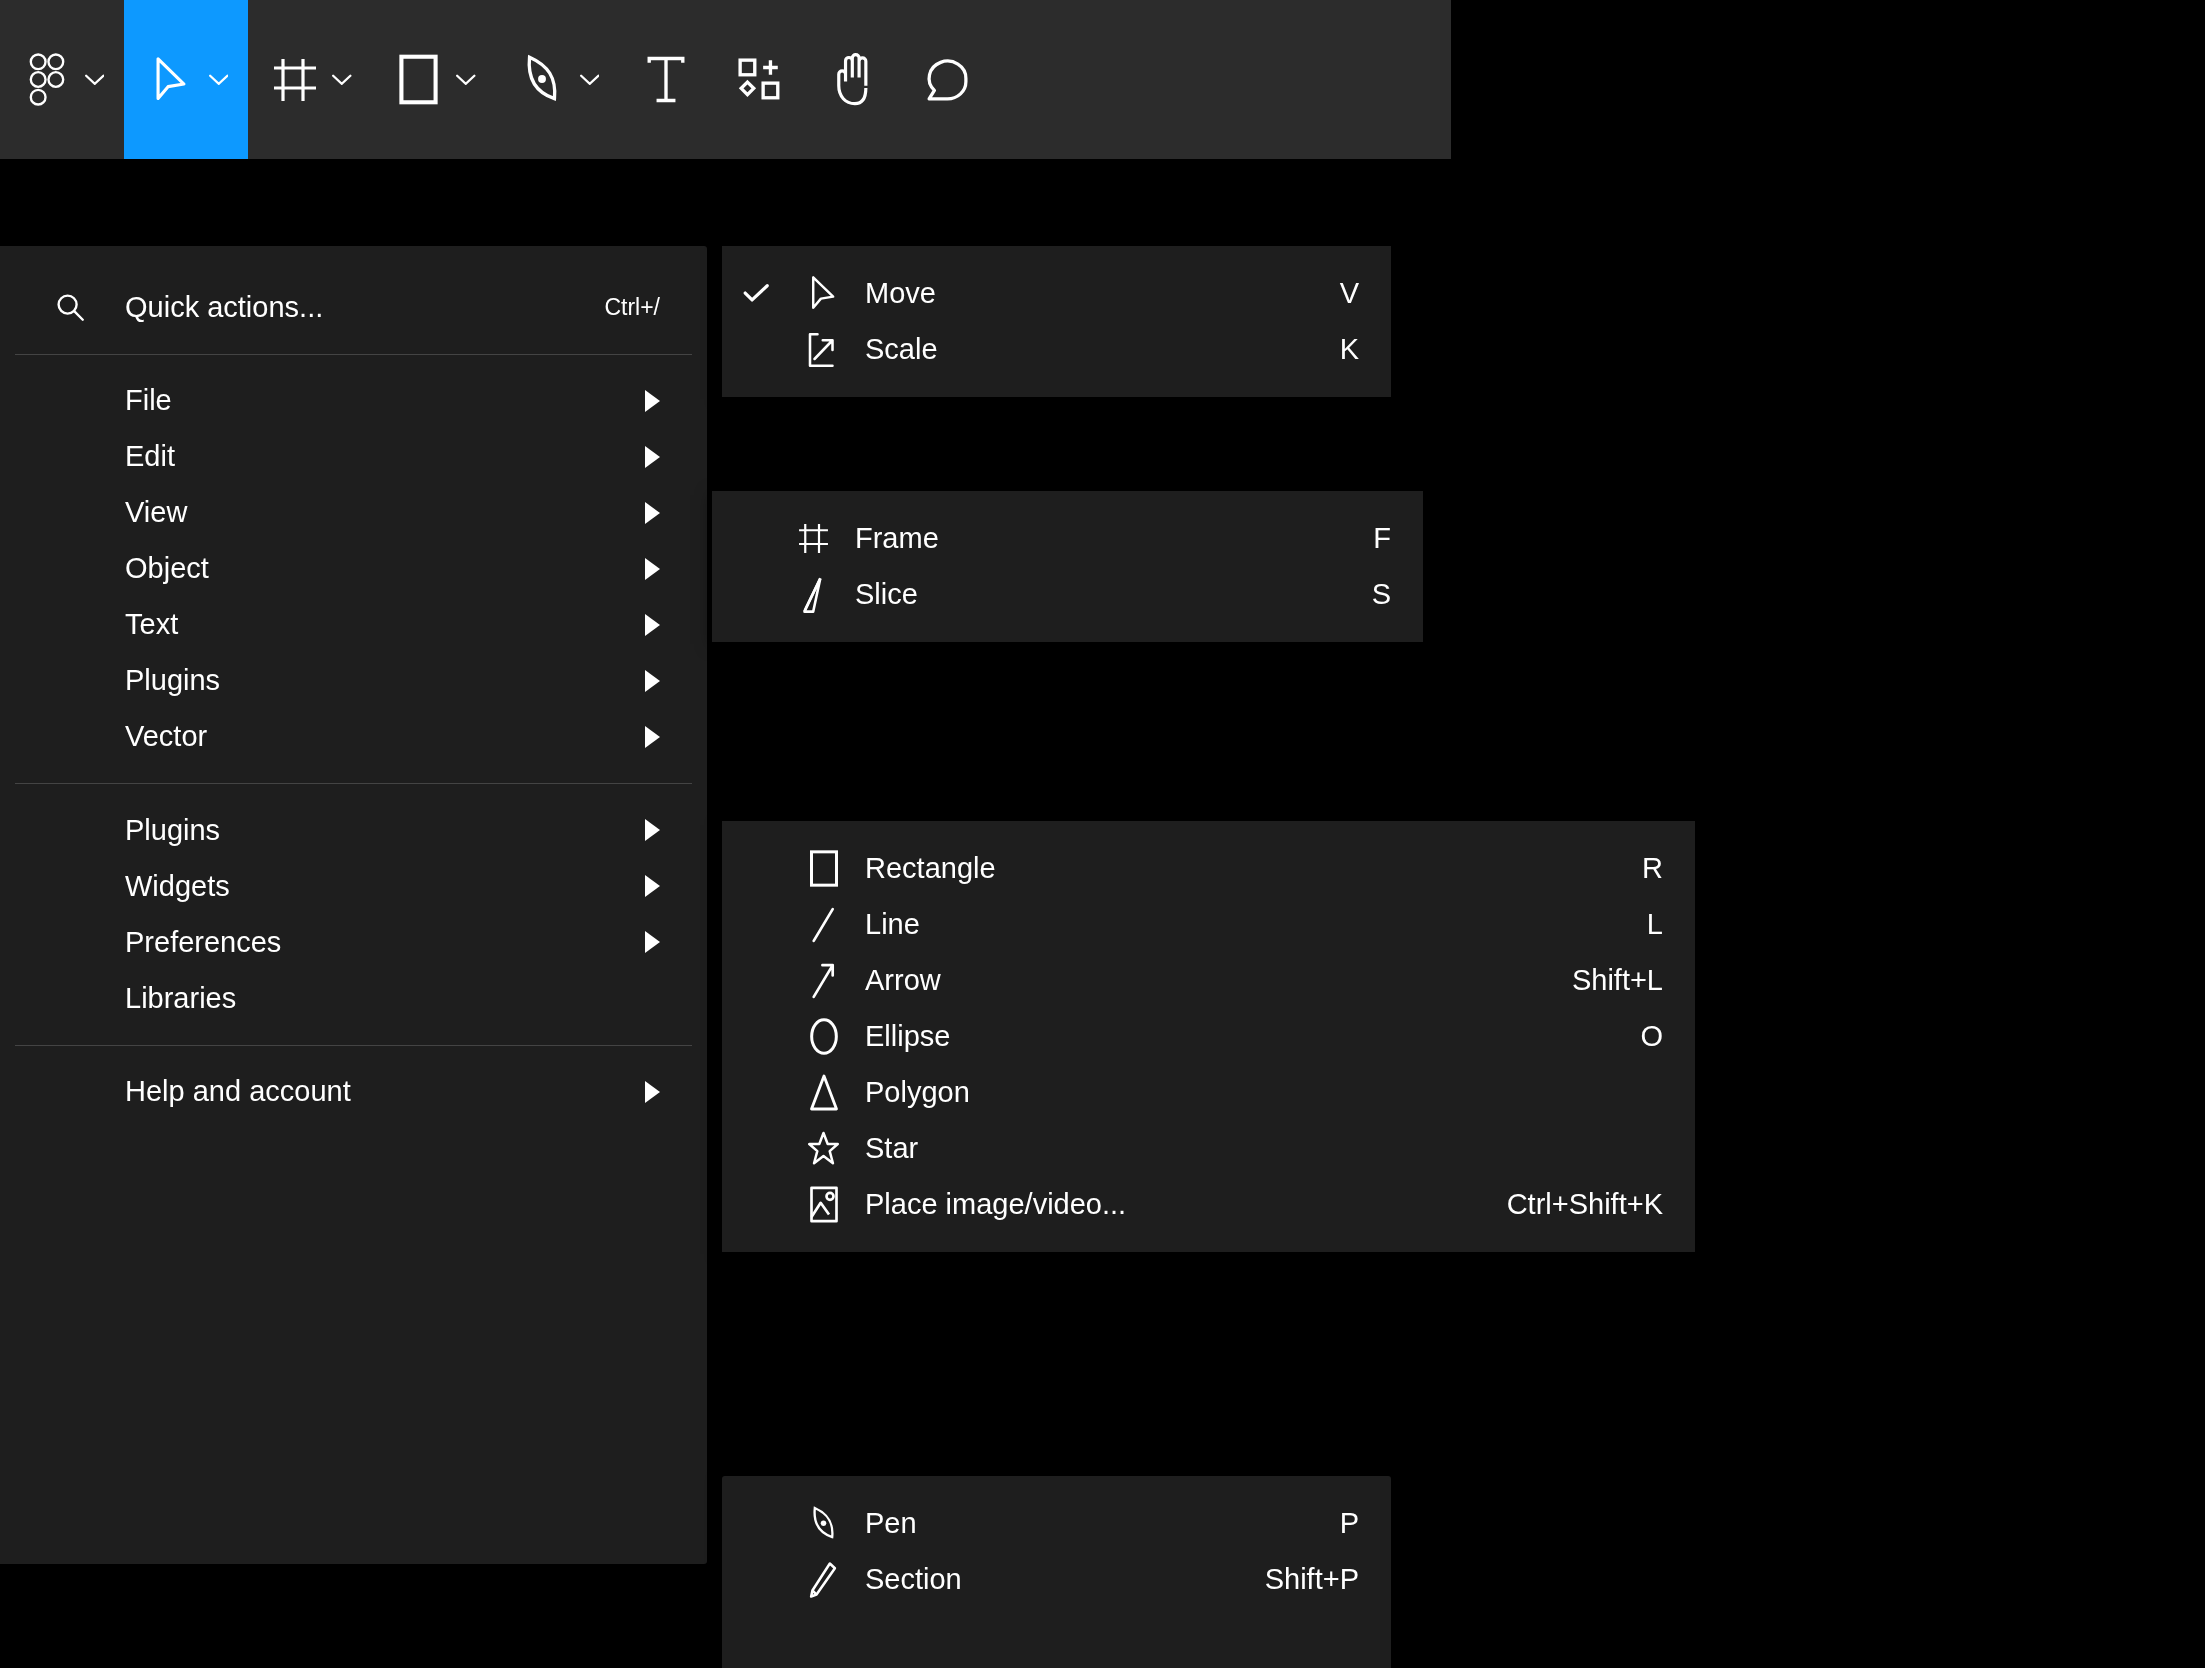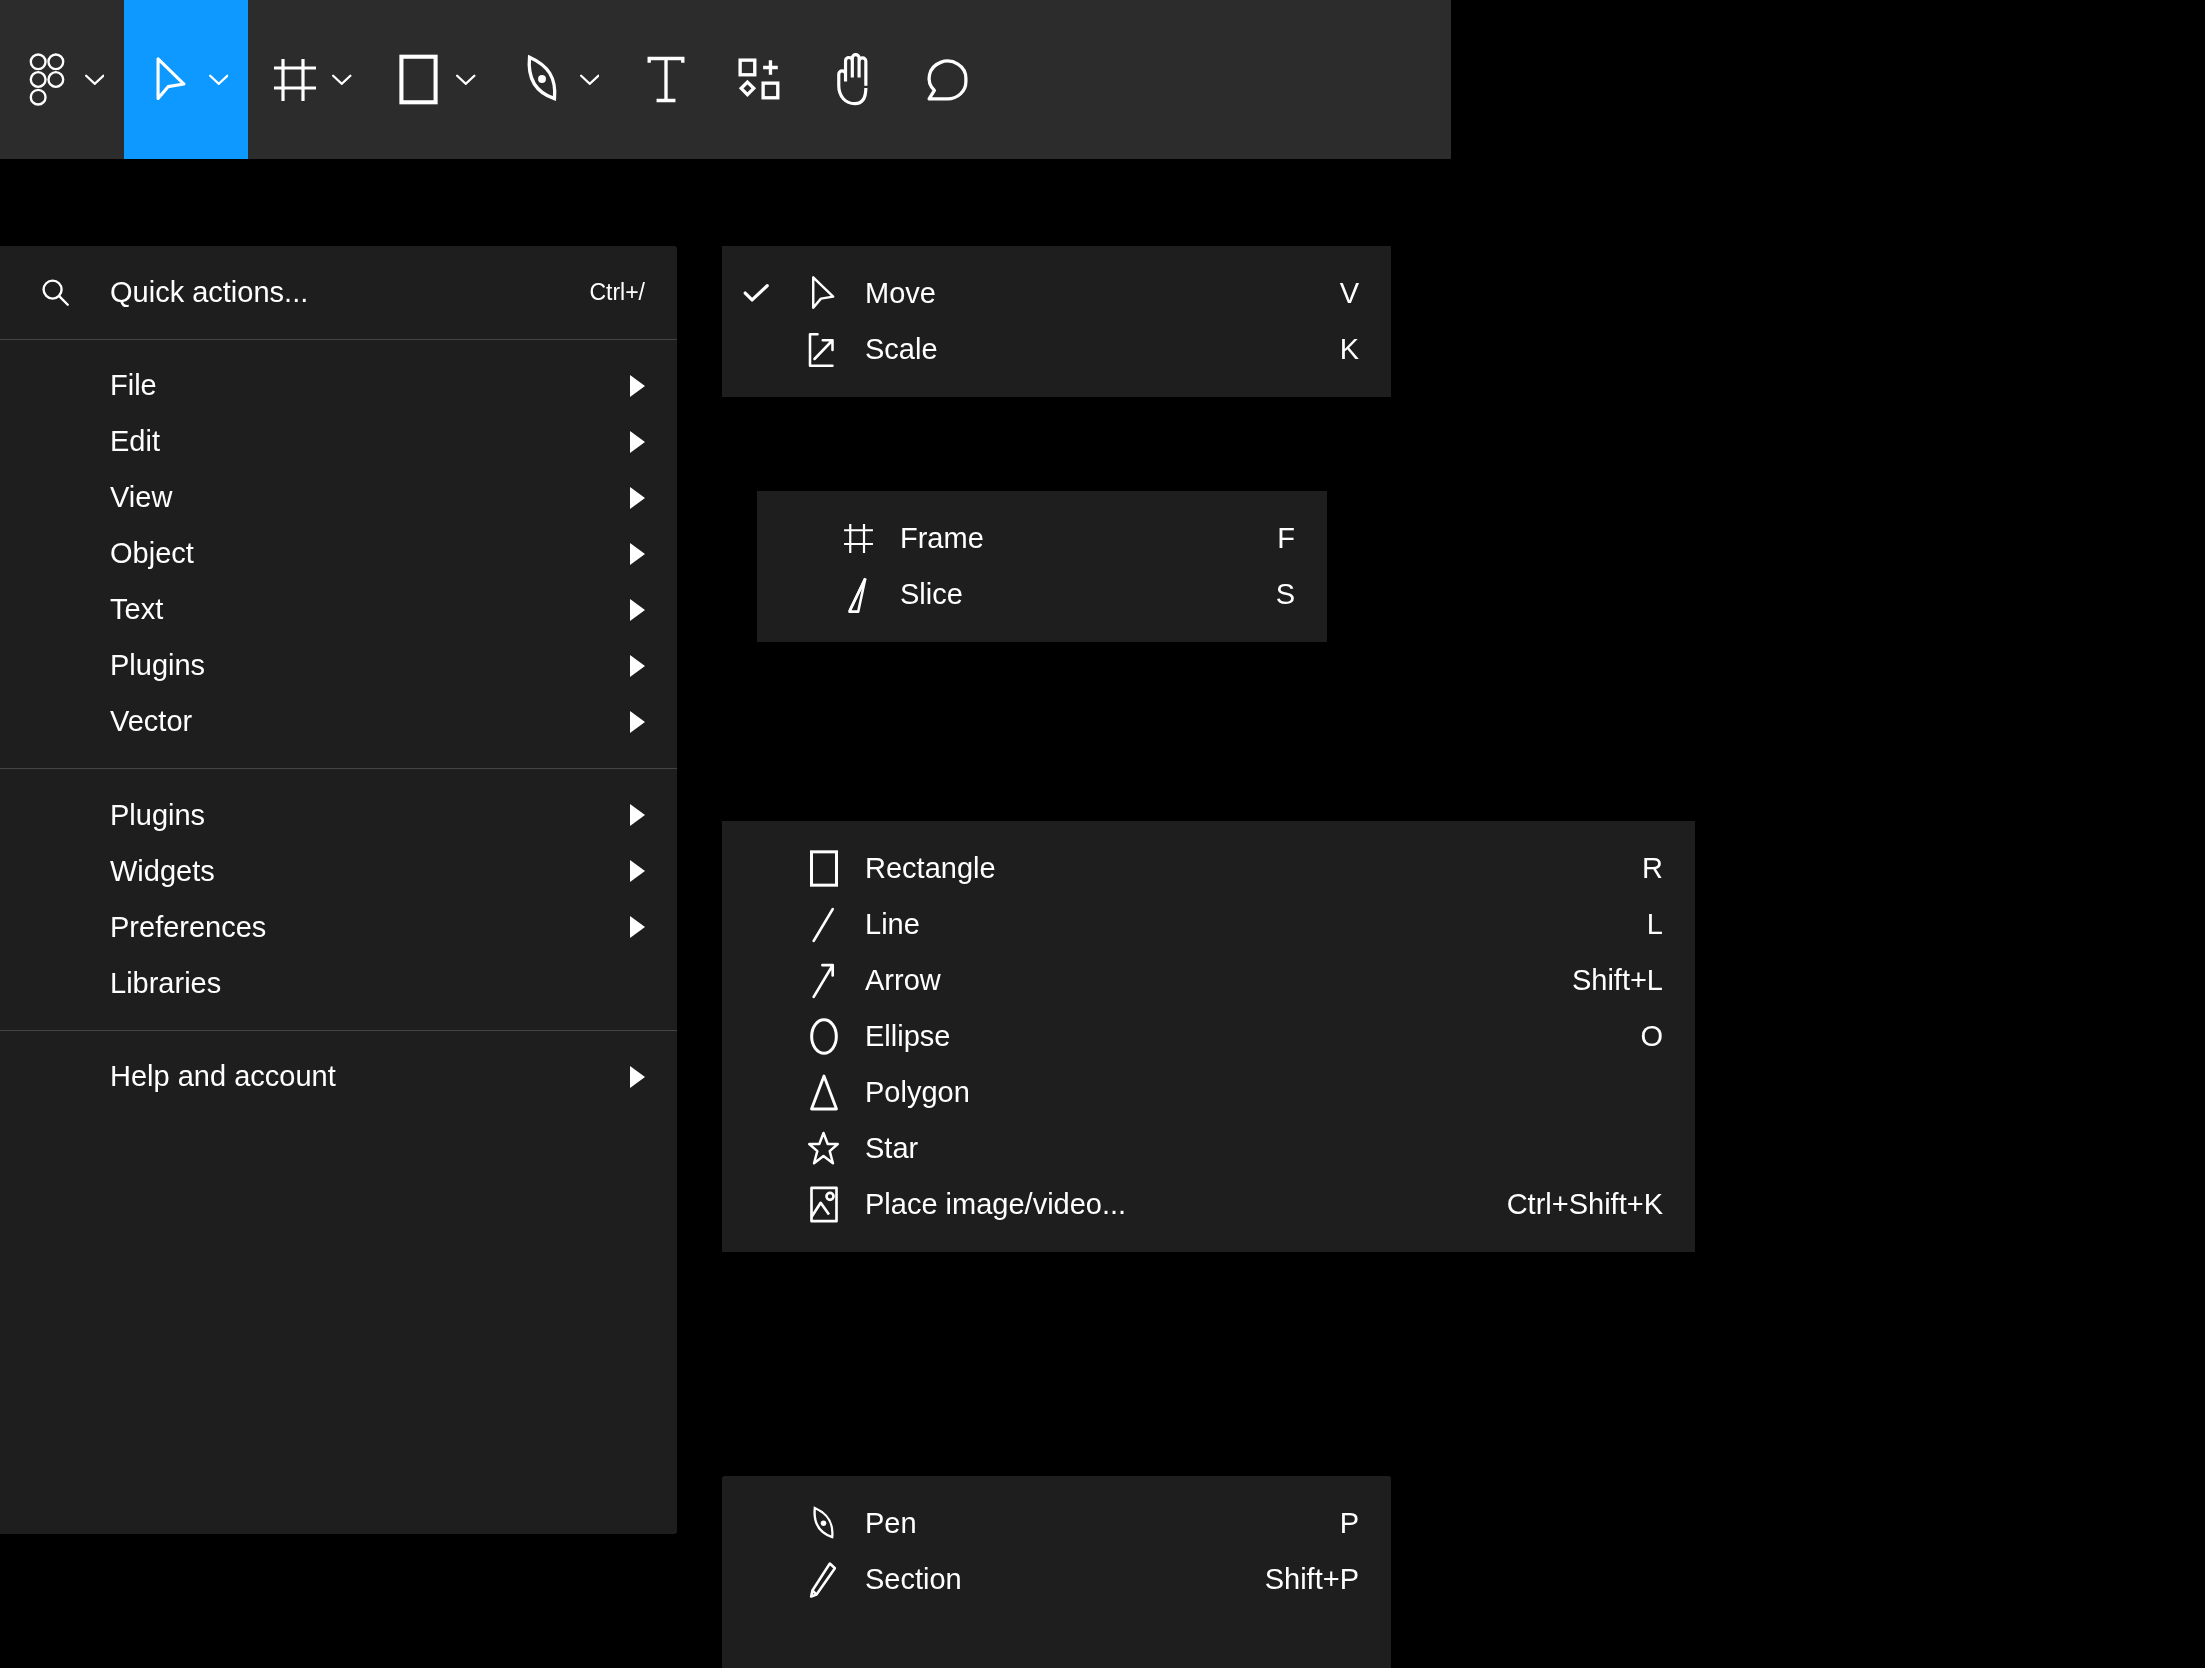--- a/index.html
+++ b/index.html
@@ -62,21 +62,21 @@
     box-shadow: 0 3.4px 15px rgba(0,0,0,0.55);
   }
 
   
   #main-menu {
     left: 0;
     top: 246px;
     width: 677px;
     height: 1288px;
     border-radius: 0 2.9px 2.9px 0;
-    padding: 0;
+    padding: 15px;
   }
   .menu-sep {
     height: 0.6px;
     background: #444444;
     margin: 0;
   }
   .sec { padding: 18.4px 0; }
   .mrow {
     display: flex;
     align-items: center;
@@ -108,21 +108,21 @@
   .arrow-r {
     margin-left: auto;
     width: 0; height: 0;
     border-top: 11px solid transparent;
     border-bottom: 11px solid transparent;
     border-left: 15px solid #ffffff;
   }
 
   
   #panel-move  { left: 722px; top: 246px;  width: 669px; }
-  #panel-frame { left: 757px; top: 491px;  width: 570px; text-align: right; }
+  #panel-frame { left: 712px; top: 491px;  width: 711px; text-align: right; }
   #panel-shape { left: 722px; top: 821px; width: 973px; }
   #panel-pen   { left: 722px; top: 1476px; width: 669px; height: 192px; border-radius: 2.9px 2.9px 0 0; }
 
   .ppad { padding: 19.5px 0; }
   .prow {
     display: flex;
     align-items: center;
     height: 56px;
     cursor: pointer;
     padding-right: 32px;

